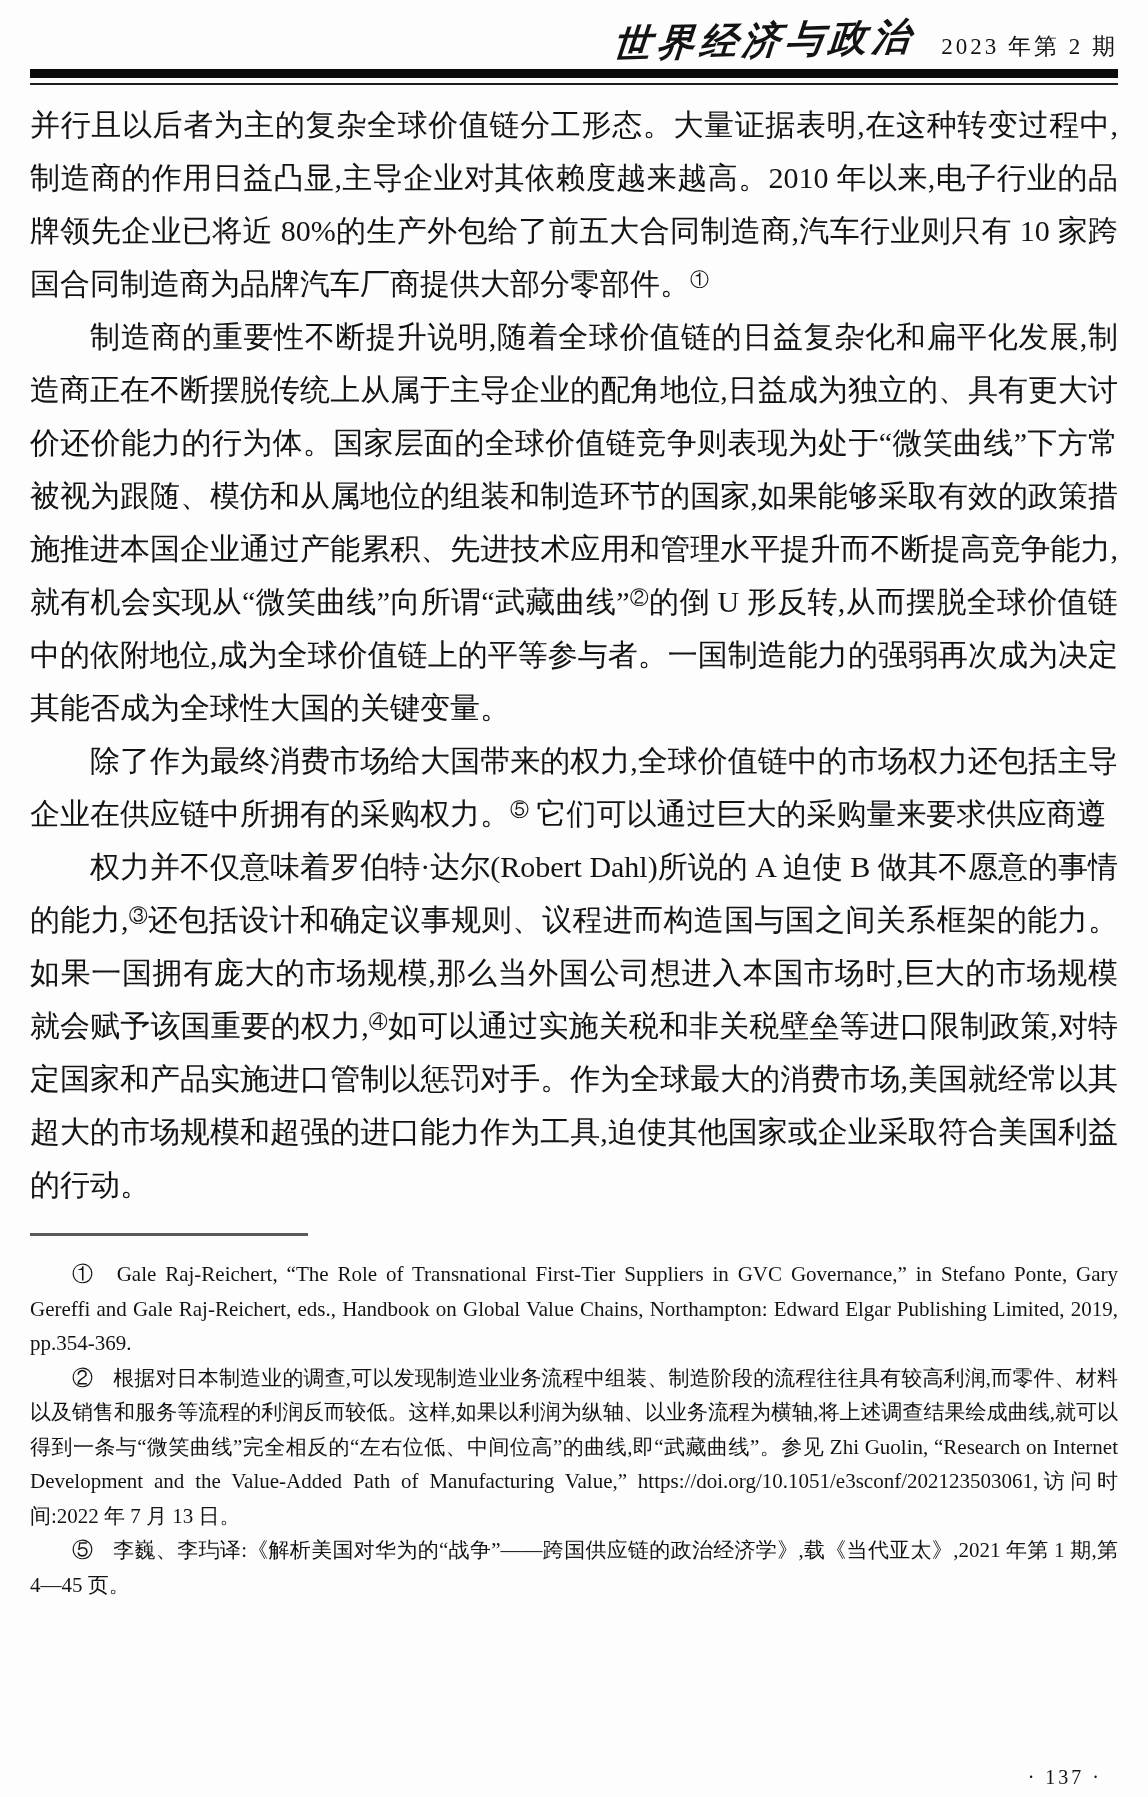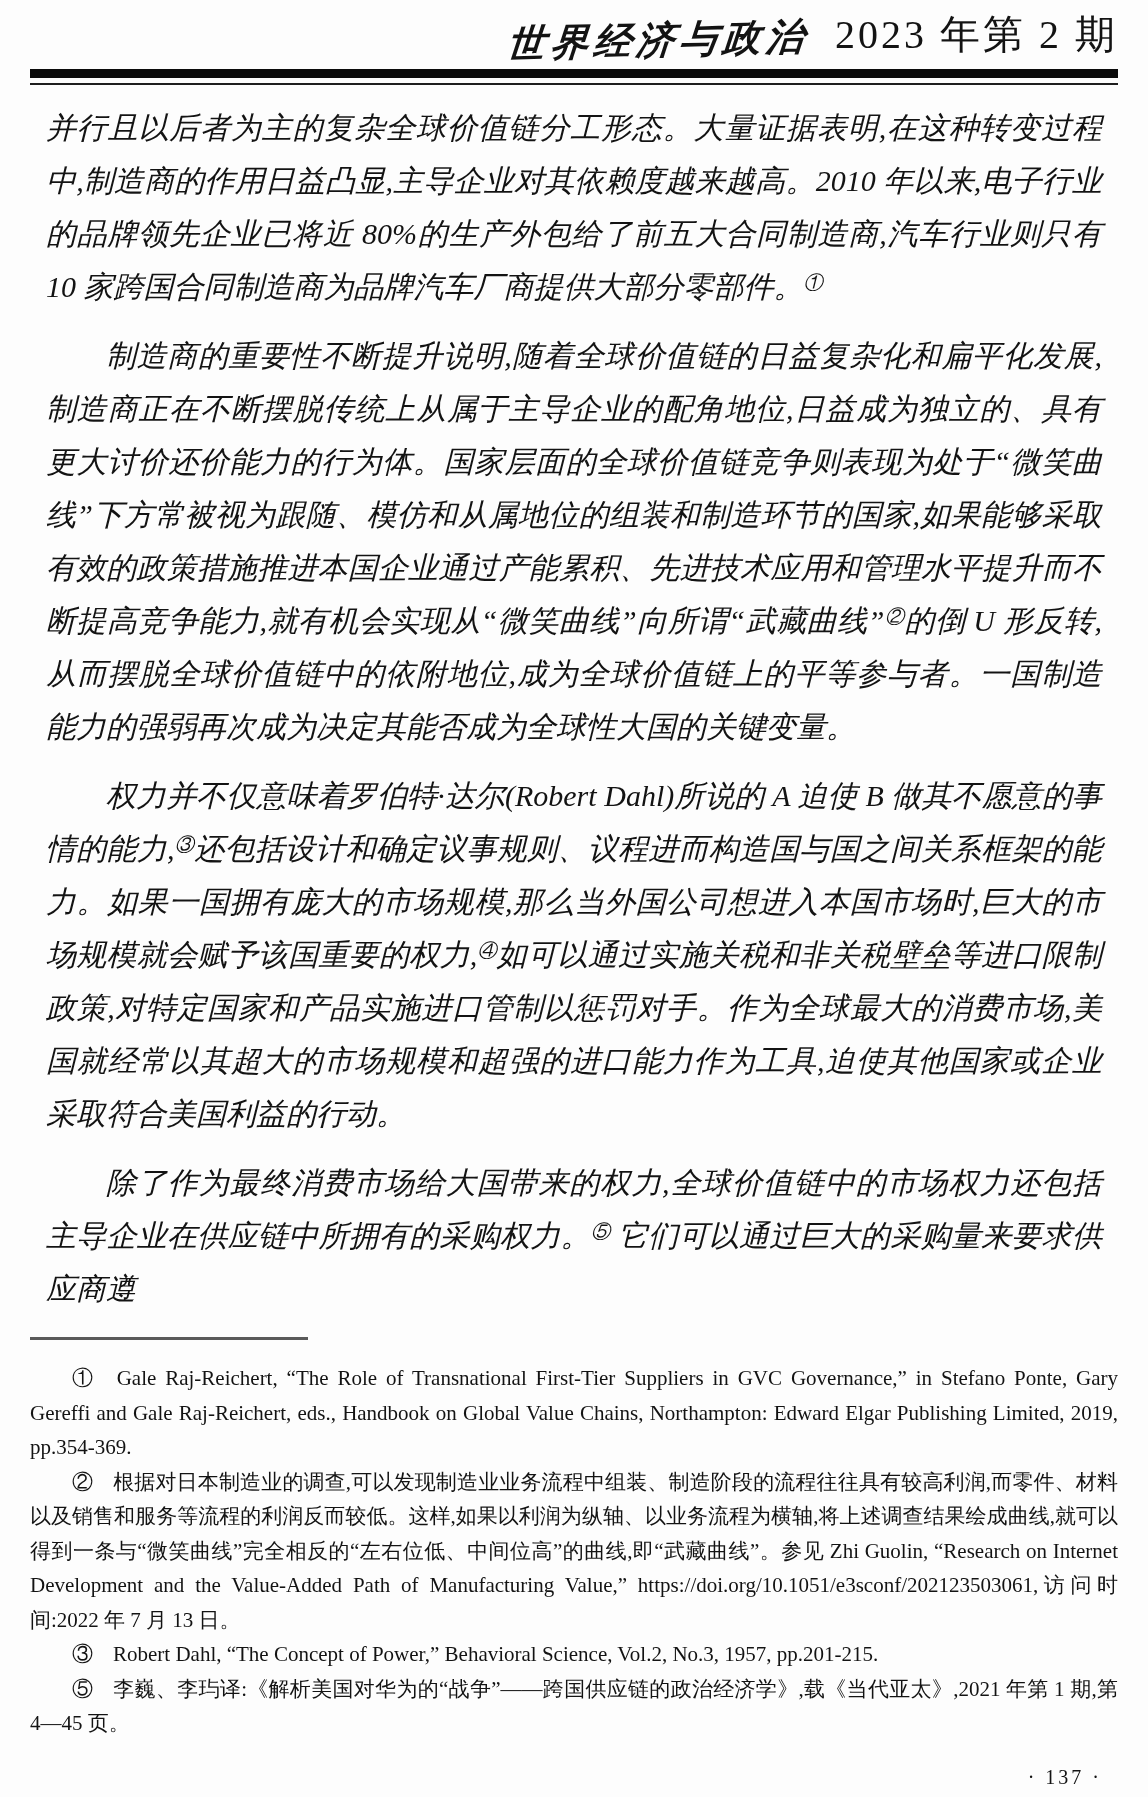--- a/index.html
+++ b/index.html
@@ -28,37 +28,37 @@
   .journal-logo {
     font-size: 38px;
     font-weight: 700;
     font-style: italic;
     letter-spacing: 5px;
     transform: skewX(-6deg) rotate(-1.5deg);
     transform-origin: bottom right;
     white-space: nowrap;
   }
   .issue-info {
-    font-size: 40px;
+    font-size: 23px;
     letter-spacing: 3px;
     white-space: nowrap;
   }
 
   .rule-thick { height: 9px;  background: #0b0b0b; margin-top: 7px; }
   .rule-thin  { height: 2px;  background: #1e1e1e; margin-top: 5px; }
 
   
   .article-body {
     margin-top: 13px;
     font-size: 30px;
     line-height: 53px;
     text-align: justify;
     text-justify: inter-character;
   }
-  .para { margin: 16px; text-indent: 2em; font-style: italic; }
+  .para { margin: 0; text-indent: 2em; }
   .para.continuation { text-indent: 0; }
   sup.ref {
     font-size: 19px;
     line-height: 0;
     vertical-align: 8px;
   }
 
   
   .fn-separator {
     width: 278px;
@@ -101,35 +101,34 @@
   <div class="rule-thick"></div>
   <div class="rule-thin"></div>
 
   <main class="article-body">
 
     <p class="para continuation"><span>并行且以后者为主的复杂全球价值链分工形态。大量证据表明,在这种转变过程中,制造商的作用日益凸显,主导企业对其依赖度越来越高。2010 年以来,电子行业的品牌领先企业已将近 80%的生产外包给了前五大合同制造商,汽车行业则只有 10 家跨国合同制造商为品牌汽车厂商提供大部分零部件。</span><sup class="ref">①</sup></p>
 
     <p class="para"><span>制造商的重要性不断提升说明,随着全球价值链的日益复杂化和扁平化发展,制造商正在不断摆脱传统上从属于主导企业的配角地位,日益成为独立的、具有更大讨价还价能力的行为体。国家层面的全球价值链竞争则表现为处于“微笑曲线”下方常被视为跟随、模仿和从属地位的组装和制造环节的国家,如果能够采取有效的政策措施推进本国企业通过产能累积、先进技术应用和管理水平提升而不断提高竞争能力,就有机会实现从“微笑曲线”向所谓“武藏曲线”</span><sup class="ref">②</sup><span>的倒 U 形反转,从而摆脱全球价值链中的依附地位,成为全球价值链上的平等参与者。一国制造能力的强弱再次成为决定其能否成为全球性大国的关键变量。</span></p>
 
 
+    <p class="para"><span>除了作为最终消费市场给大国带来的权力,全球价值链中的市场权力还包括主导企业在供应链中所拥有的采购权力。</span><sup class="ref">⑤</sup><span> 它们可以通过巨大的采购量来要求供应商遵</span></p>
+
     <p class="para"><span>权力并不仅意味着罗伯特·达尔(Robert Dahl)所说的 A 迫使 B 做其不愿意的事情的能力,</span><sup class="ref">③</sup><span>还包括设计和确定议事规则、议程进而构造国与国之间关系框架的能力。如果一国拥有庞大的市场规模,那么当外国公司想进入本国市场时,巨大的市场规模就会赋予该国重要的权力,</span><sup class="ref">④</sup><span>如可以通过实施关税和非关税壁垒等进口限制政策,对特定国家和产品实施进口管制以惩罚对手。作为全球最大的消费市场,美国就经常以其超大的市场规模和超强的进口能力作为工具,迫使其他国家或企业采取符合美国利益的行动。</span></p>
-
-    <p class="para"><span>除了作为最终消费市场给大国带来的权力,全球价值链中的市场权力还包括主导企业在供应链中所拥有的采购权力。</span><sup class="ref">⑤</sup><span> 它们可以通过巨大的采购量来要求供应商遵</span></p>
 
   </main>
 
   <div class="fn-separator"></div>
 
   <section class="footnotes">
 
     <p class="footnote"><span class="fn-marker">①</span><span>Gale Raj-Reichert, “The Role of Transnational First-Tier Suppliers in GVC Governance,” in Stefano Ponte, Gary Gereffi and Gale Raj-Reichert, eds., </span><span class="italic-title">Handbook on Global Value Chains</span><span>, Northampton: Edward Elgar Publishing Limited, 2019, pp.354-369.</span></p>
 
     <p class="footnote"><span class="fn-marker">②</span><span>根据对日本制造业的调查,可以发现制造业业务流程中组装、制造阶段的流程往往具有较高利润,而零件、材料以及销售和服务等流程的利润反而较低。这样,如果以利润为纵轴、以业务流程为横轴,将上述调查结果绘成曲线,就可以得到一条与“微笑曲线”完全相反的“左右位低、中间位高”的曲线,即“武藏曲线”。参见 Zhi Guolin, “Research on Internet Development and the Value-Added Path of Manufacturing Value,” https://doi.org/10.1051/e3sconf/202123503061,访问时间:2022 年 7 月 13 日。</span></p>
 
-    <p class="footnote"><span class="fn-marker">③</span><span>Robert Dahl, “The Concept of Power,” </span><span class="italic-title">Behavioral Science</span><span>, Vol.2, No.3, 1957, pp.201-215.</span></p>
 
 
     <p class="footnote"><span class="fn-marker">⑤</span><span>李巍、李玙译:《解析美国对华为的“战争”——跨国供应链的政治经济学》,载《当代亚太》,2021 年第 1 期,第 4—45 页。</span></p>
 
   </section>
 
   <footer class="page-number">· 137 ·</footer>
 
 </div>
 

